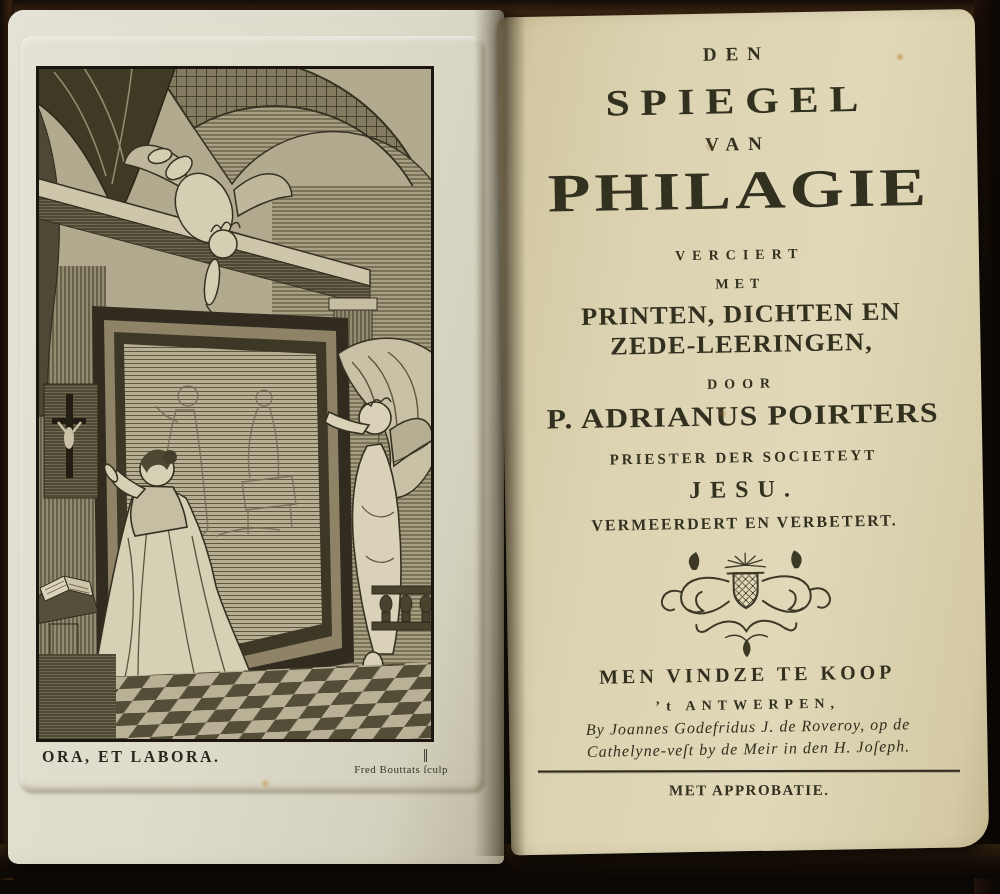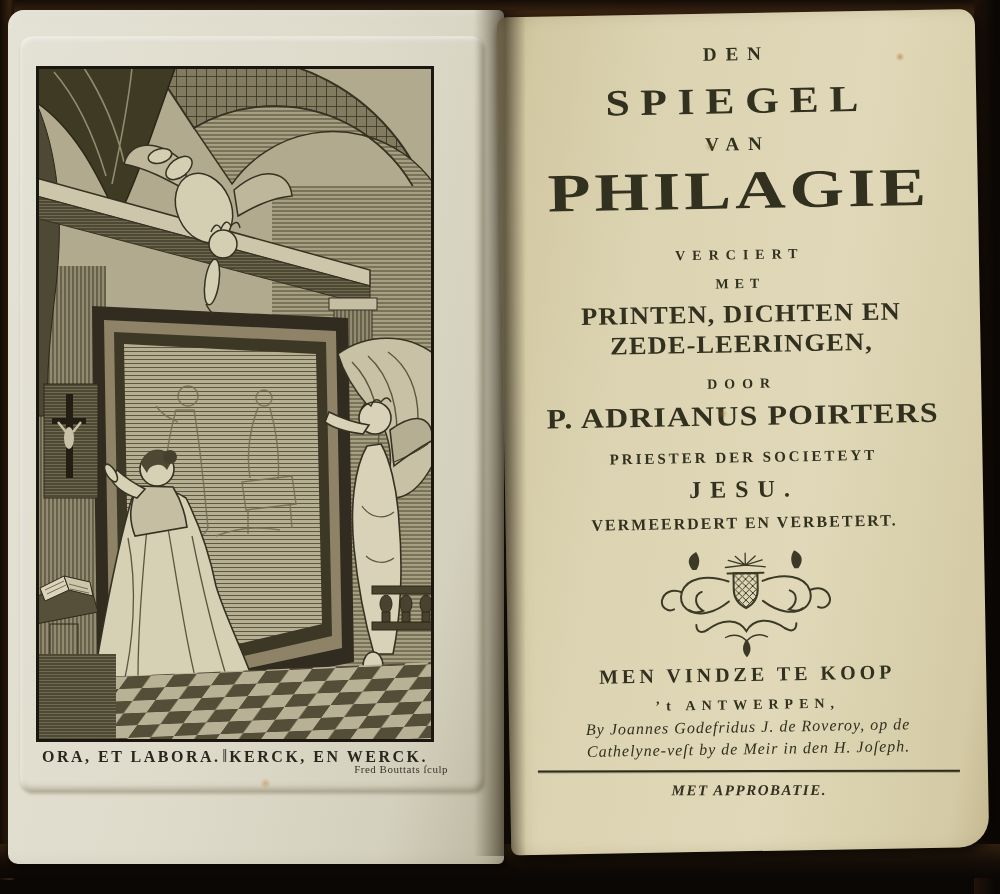--- a/index.html
+++ b/index.html
@@ -58,21 +58,21 @@
   .priester{top:436px;font-size:15px;letter-spacing:3px;}
   .jesu{top:463px;font-size:24px;letter-spacing:9px;}
   .vermeerdert{top:501px;font-size:16px;letter-spacing:2px;}
   .ornament{position:absolute;top:538px;left:50%;transform:translateX(-50%);}
   .menvindze{top:650px;font-size:20px;letter-spacing:4px;}
   .antwerpen{top:684px;font-size:14px;letter-spacing:6px;}
   .byline1{top:705px;font-size:16px;font-weight:400;font-style:italic;letter-spacing:1px;}
   .byline2{top:727px;font-size:16px;font-weight:400;font-style:italic;letter-spacing:1px;}
   .rule{position:absolute;left:28px;top:757px;width:422px;height:2px;background:#2d2b1d;
     transform:rotate(0.9deg);box-shadow:0 1px 0 rgba(45,43,29,.3);}
-  .approbatie{top:769px;font-size:15px;letter-spacing:1.5px;transform:rotate(0.9deg);font-style:italic;}
+  .approbatie{top:769px;font-size:15px;letter-spacing:1.5px;transform:rotate(0.9deg);}
 
   .fox{position:absolute;border-radius:50%;pointer-events:none;}
   .fox1{left:398px;top:42px;width:9px;height:9px;background:radial-gradient(circle,rgba(175,110,30,.55),rgba(175,110,30,0) 70%);}
   .fox2{left:205px;top:128px;width:12px;height:10px;background:radial-gradient(circle,rgba(150,100,35,.3),rgba(150,100,35,0) 70%);}
   .fox3{left:214px;top:395px;width:10px;height:10px;background:radial-gradient(circle,rgba(160,105,30,.4),rgba(160,105,30,0) 70%);}
   .fox4{left:252px;top:768px;width:11px;height:11px;background:radial-gradient(circle,rgba(190,140,50,.5),rgba(190,140,50,0) 70%);}
 </style>
 </head>
 <body>
 
@@ -230,21 +230,20 @@
         </g>
 
         <rect width="398" height="676" fill="#c4a96a" opacity="0.07"></rect>
         <rect x="1.5" y="1.5" width="395" height="673" fill="none" stroke="#1a1710" stroke-width="3"></rect>
       </svg>
     </div>
 
     <div class="caption-row">
       <span>ORA, ET LABORA.</span>
       <span class="caption-sep">‖</span>
-      <span>KERCK, EN WERCK.</span>
     </div>
     <div class="signature">Fred Bouttats ſculp</div>
     <div class="fox fox4"></div>
   </div>
 
   <div class="page right-page">
     <div class="rl den">DEN</div>
     <div class="rl spiegel">SPIEGEL</div>
     <div class="rl van">VAN</div>
     <div class="rl philagie">PHILAGIE</div>

